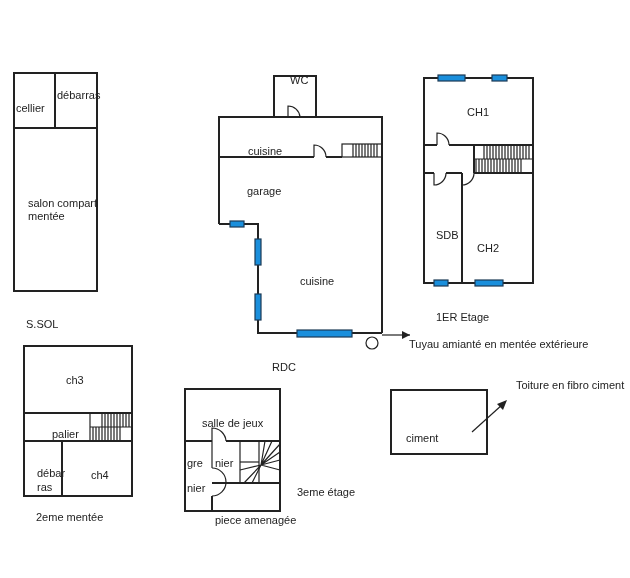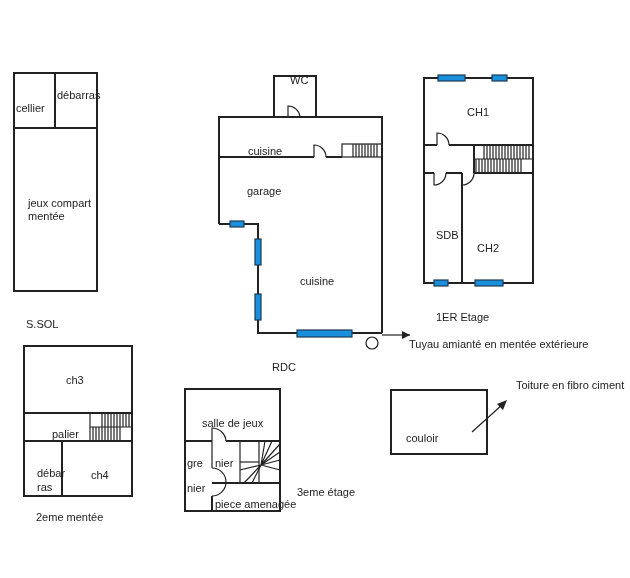--- a/index.html
+++ b/index.html
@@ -108,21 +108,21 @@
 
   <g>
     <rect class="w" x="391" y="390" width="96" height="64"></rect>
     <line class="t" x1="472" y1="432" x2="503" y2="404"></line>
     <polygon points="507,400 497,404 503,410" fill="#222"></polygon>
   </g>
 </svg>
 
 <span class="lbl" style="left:16px;top:102px">cellier</span>
 <span class="lbl" style="left:57px;top:89px">débarras</span>
-<span class="lbl" style="left:28px;top:197px">jeux compart</span>
+<span class="lbl" style="left:28px;top:197px">salon compart</span>
 <span class="lbl" style="left:28px;top:210px">mentée</span>
 <span class="lbl" style="left:26px;top:318px">S.SOL</span>
 
 <span class="lbl" style="left:290px;top:74px">WC</span>
 <span class="lbl" style="left:248px;top:145px">cuisine</span>
 <span class="lbl" style="left:247px;top:185px">garage</span>
 <span class="lbl" style="left:300px;top:275px">cuisine</span>
 <span class="lbl" style="left:272px;top:361px">RDC</span>
 <span class="lbl" style="left:409px;top:338px">Tuyau amianté en mentée extérieure</span>
 
@@ -135,17 +135,17 @@
 <span class="lbl" style="left:52px;top:428px">palier</span>
 <span class="lbl" style="left:37px;top:467px">débar</span>
 <span class="lbl" style="left:37px;top:481px">ras</span>
 <span class="lbl" style="left:91px;top:469px">ch4</span>
 <span class="lbl" style="left:36px;top:511px">2eme mentée</span>
 
 <span class="lbl" style="left:202px;top:417px">salle de jeux</span>
 <span class="lbl" style="left:187px;top:457px">gre</span>
 <span class="lbl" style="left:187px;top:482px">nier</span>
 <span class="lbl" style="left:215px;top:457px">nier</span>
-<span class="lbl" style="left:215px;top:498px">piece amenagée</span>
+<span class="lbl" style="left:215px;top:514px">piece amenagée</span>
 <span class="lbl" style="left:297px;top:486px">3eme étage</span>
 
-<span class="lbl" style="left:406px;top:432px">couloir</span>
+<span class="lbl" style="left:406px;top:432px">ciment</span>
 <span class="lbl" style="left:516px;top:379px">Toiture en fibro ciment</span>
 
 </body></html>

